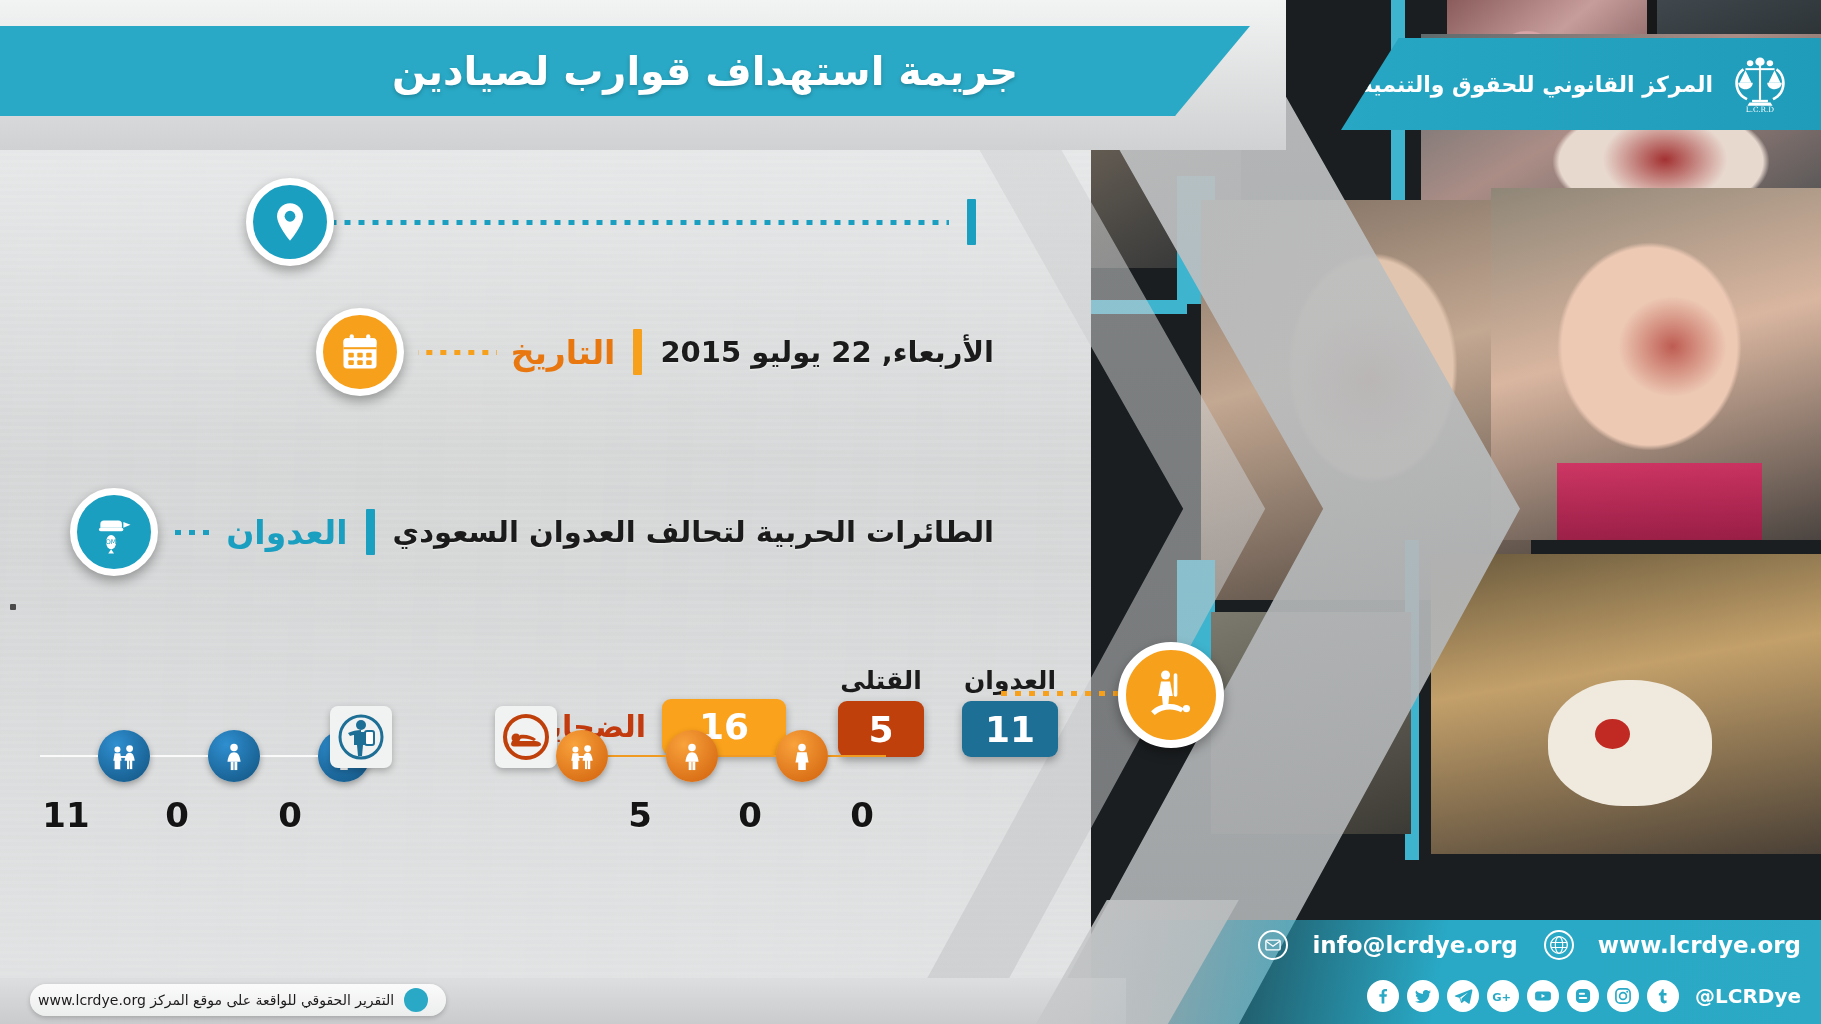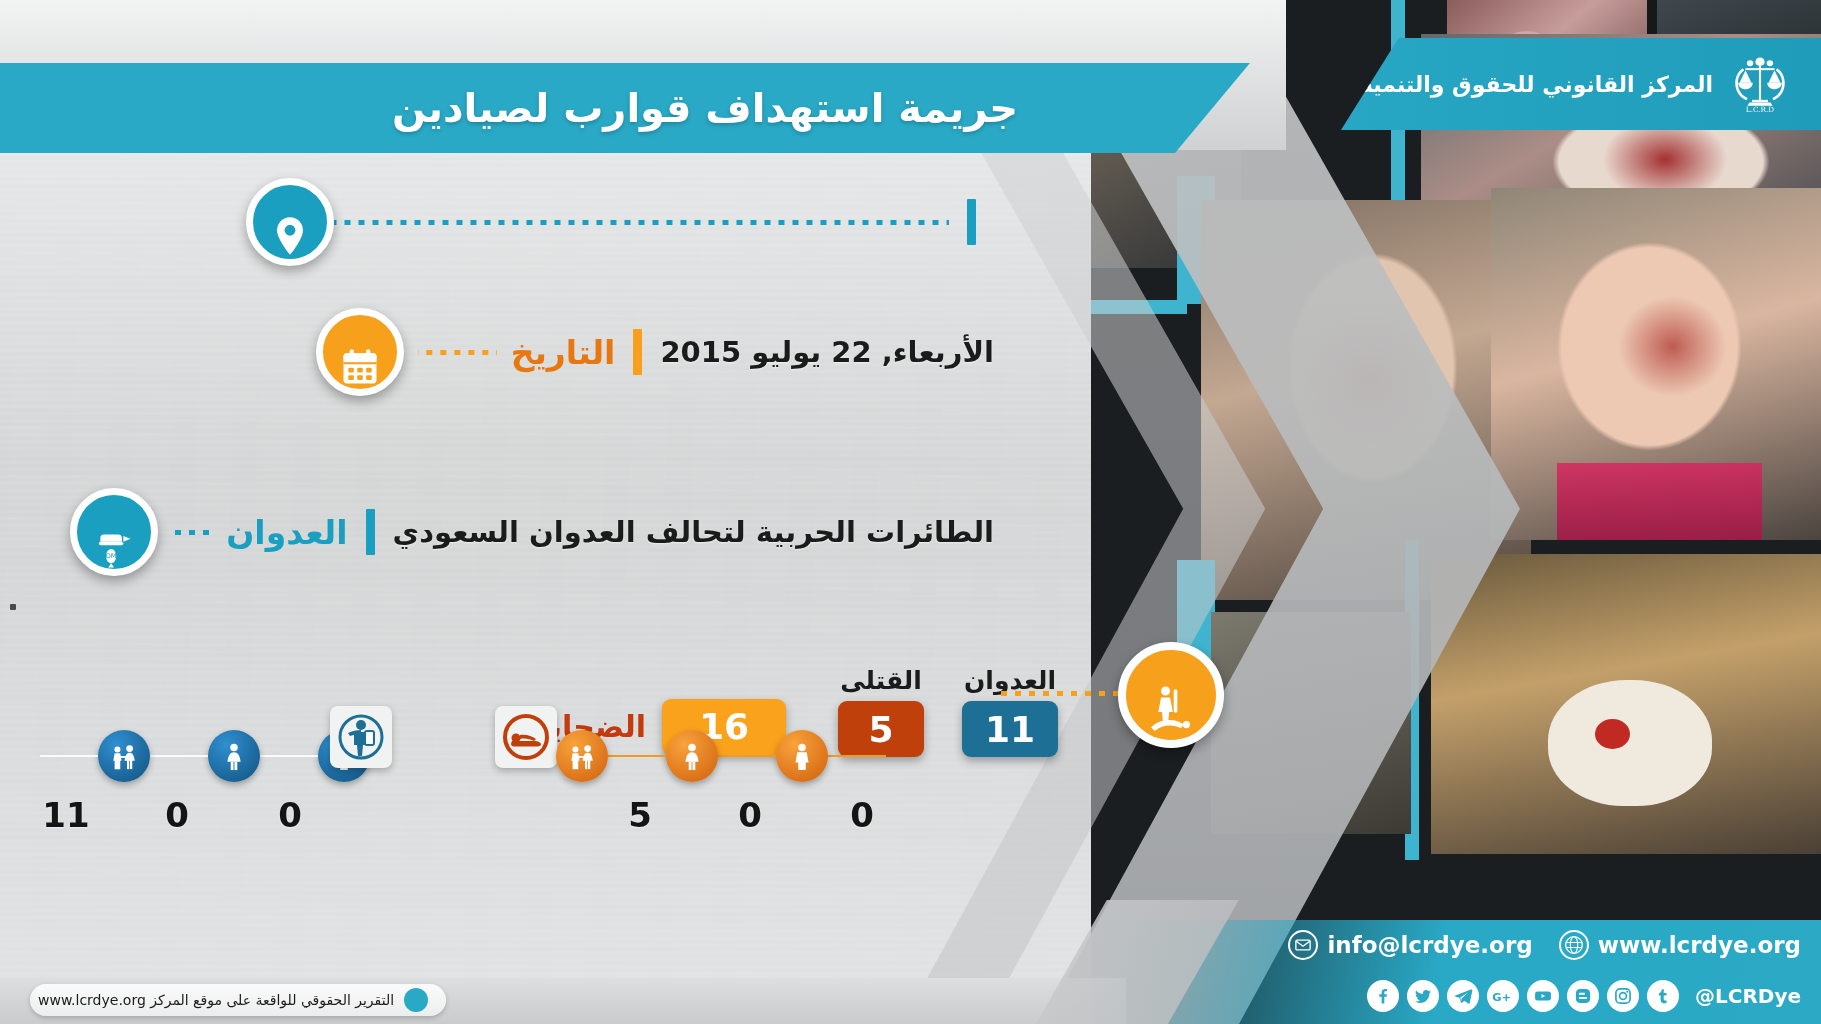--- a/index.html
+++ b/index.html
@@ -102,21 +102,21 @@
   
   .header-shadow{
     position:absolute; left:0; top:0; width:1286px; height:150px;
     background:linear-gradient(180deg,#f2f3f3,#cfd1d2);
   }
   .title-band{
     position:absolute; left:0; top:26px; width:1250px; height:90px;
     background:#29a9c6;
     clip-path:polygon(0 0, 100% 0, 94% 100%, 0 100%);
     box-shadow:0 7px 14px rgba(0,0,0,.28);
-    display:flex; align-items:center; justify-content:center;margin-top:37px;
+    display:flex; align-items:center; justify-content:center;
   }
   .title-band .t{
     color:#fff; font-size:40px; font-weight:bold; letter-spacing:.5px;
     padding-left:160px; text-shadow:0 2px 4px rgba(0,0,0,.22);
   }
 
   .logo-band{
     position:absolute; right:0; top:38px; width:480px; height:92px;
     background:linear-gradient(90deg,#27a7c4,#1f9cba);
     clip-path:polygon(12% 0, 100% 0, 100% 100%, 0 100%);
@@ -135,21 +135,21 @@
     box-shadow:7px 7px 12px rgba(0,0,0,.25);
   }
   .year-flag .y{ color:#fff; font-size:44px; font-weight:bold; font-family:"DejaVu Serif","Liberation Serif",serif;
     margin-right:38px; letter-spacing:1px; text-shadow:0 2px 3px rgba(0,0,0,.2);}
 
   
   .row{ position:absolute; display:flex; align-items:center; }
 
   .badge-circle{
     width:88px; height:88px; border-radius:50%;
-    border:7px solid #fff; display:flex; align-items:flex-end; justify-content:center;
+    border:7px solid #fff; display:flex; align-items:center; justify-content:center;
     box-shadow:0 5px 12px rgba(0,0,0,.32);
     flex:0 0 88px;
   }
   .badge-teal{ background:#1a9fc0; }
   .badge-orange{ background:#f7a01c; }
   .badge-orange-lg{ background:#f7a01c; }
 
   .dots{ height:5px; flex:1; min-width:40px;
     background-image:radial-gradient(circle, currentColor 45%, rgba(0,0,0,0) 46%);
     background-size:14px 5px; background-repeat:repeat-x; background-position:center;
@@ -221,21 +221,21 @@
     position:absolute; right:0; bottom:0; width:730px; height:104px;
     background:linear-gradient(100deg, rgba(41,169,198,.0) 0%, rgba(41,169,198,.55) 26%, #29a9c6 48%, #2ba9c5 100%);
   }
   .contact-grey{
     position:absolute; left:-70px; top:-20px; width:330px; height:150px;
     background:linear-gradient(100deg,#c8cacb,#b4b7b9);
     clip-path:polygon(26% 0, 66% 0, 40% 100%, 0 100%);
     opacity:.85;
   }
   .crow1{ position:absolute; top:10px; right:20px; display:flex; align-items:center; gap:26px; }
-  .cchip{ display:flex; align-items:center; gap:9px; color:#fff; font-size:23px; font-weight:bold; direction:ltr; }
+  .cchip{ display:flex; align-items:center; gap:24px; color:#fff; font-size:23px; font-weight:bold; direction:ltr; }
   .cicon{ width:30px; height:30px; border-radius:50%; border:2px solid #fff; display:flex; align-items:center; justify-content:center; flex:0 0 30px;}
   .crow2{ position:absolute; bottom:12px; right:20px; display:flex; align-items:center; gap:8px; direction:ltr;}
   .social{ width:32px; height:32px; border-radius:50%; background:#fff; display:flex; align-items:center; justify-content:center; flex:0 0 32px; }
   .social svg{ display:block; }
   .handle{ color:#fff; font-size:20px; font-weight:bold; margin-left:8px; }
 
   .tiny-mark{ position:absolute; left:10px; top:604px; width:6px; height:6px; background:#4a4a4a; border-radius:1px;}
 </style>
 </head>
 <body>

